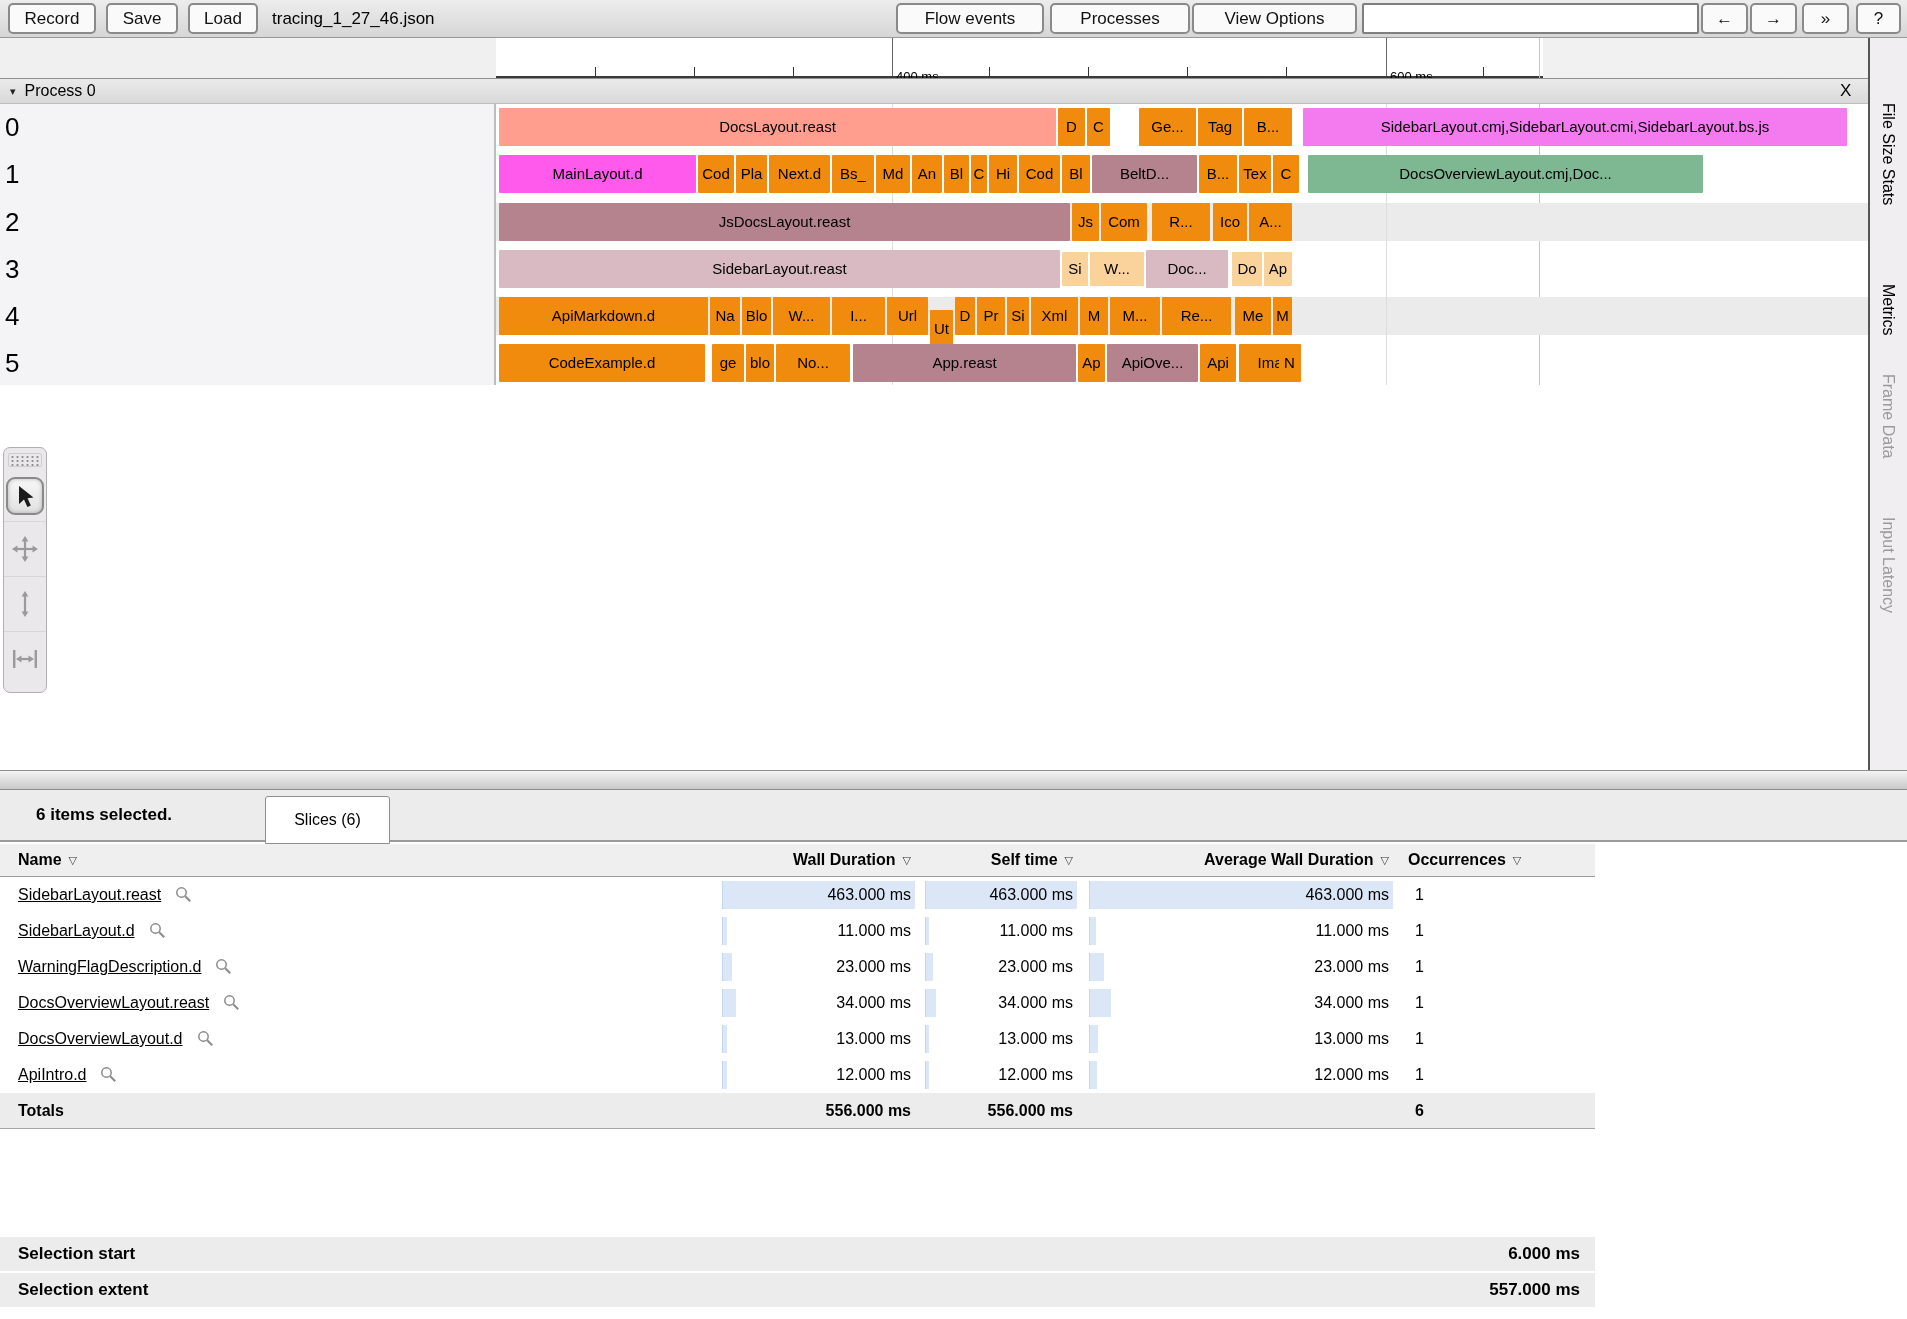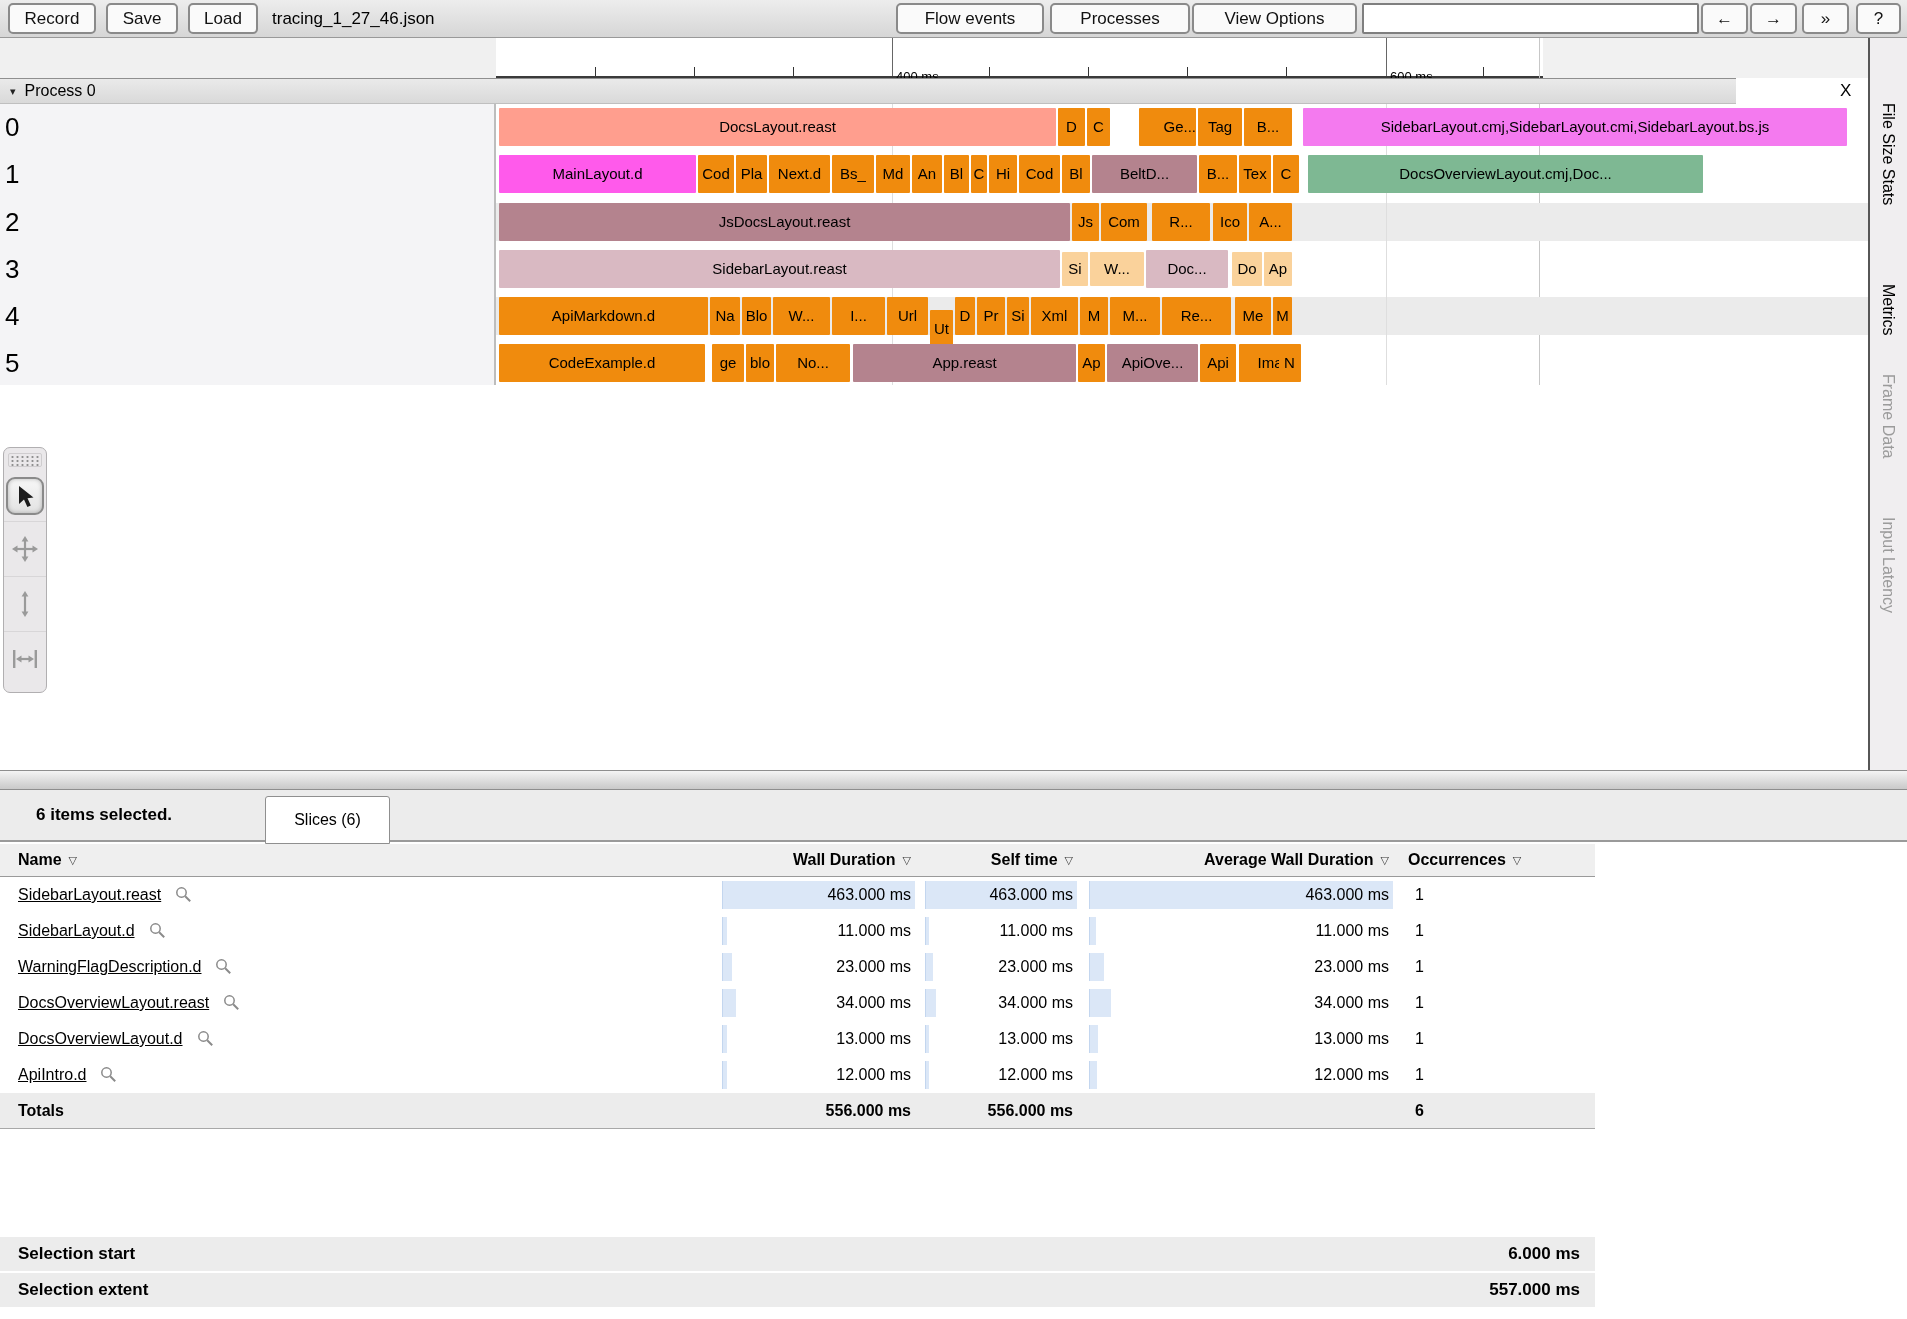--- a/index.html
+++ b/index.html
@@ -20,21 +20,21 @@
   .top-pane{position:absolute;left:0;top:38px;width:1907px;height:732px;background:#fff;}
   .ruler-left{position:absolute;left:0;top:0;width:496px;height:40px;background:#f0f0f0;}
   .ruler-right{position:absolute;left:1543px;top:0;width:325px;height:40px;background:#f1f1f1;}
   .ruler{position:absolute;left:496px;top:0;width:1047px;height:40px;background:#fff;
     border-bottom:2px solid #3a3a3a;box-sizing:border-box;}
   .tick{position:absolute;top:29px;width:1px;height:9px;background:#333;}
   .mline{position:absolute;top:0;width:1px;height:38px;background:#666;}
   .mlabel{position:absolute;top:3px;font-size:13px;color:#000;white-space:nowrap;margin-top:28px;}
   .trace-end{position:absolute;left:1539px;top:0;width:1px;height:347px;background:#c7c7c7;}
 
-  .process-header{position:absolute;left:0;top:40px;width:1736px;height:26px;
+  .process-header{position:absolute;left:0;top:40px;width:1868px;height:26px;
     background:linear-gradient(#eaeaea,#d9d9d9);border-top:1px solid #8f8f8f;
     border-bottom:1px solid #bfbfbf;box-sizing:border-box;font-size:16px;line-height:23px;padding-left:10px;}
   .caret{display:inline-block;margin-right:9px;font-size:11px;vertical-align:1px;color:#222;}
   .close-x{position:absolute;left:1840px;top:0;font-size:17px;line-height:23px;color:#000;}
 
   .track-labels{position:absolute;left:0;top:66px;width:496px;height:281px;background:#f4f4f6;
     border-right:2px solid #bdbdbd;box-sizing:border-box;}
   .row-num{position:absolute;left:5px;font-size:26px;line-height:34px;color:#000;}
 
   .track-area{position:absolute;left:0;top:66px;width:1868px;height:281px;}
@@ -153,21 +153,21 @@
         <div class="row-num" style="top: 242px;">5</div>
       </div>
     <div class="track-area">
         <div class="band" style="top: 99px;"></div>
         <div class="band" style="top: 193px;"></div>
         <div class="grid" style="left: 892px;"></div>
         <div class="grid" style="left: 1386px;"></div>
         <div class="slice" style="left: 499px; width: 557px; top: 4px; background: rgb(255, 158, 142);">DocsLayout.reast</div>
         <div class="slice" style="left: 1058px; width: 27px; top: 4px; background: rgb(240, 139, 13);">D</div>
         <div class="slice" style="left: 1087px; width: 23px; top: 4px; background: rgb(240, 139, 13);">C</div>
-        <div class="slice" style="left: 1139px; width: 57px; top: 4px; background: rgb(240, 139, 13); text-align: right;">Ge...</div>
+        <div class="slice" style="left: 1139px; width: 57px; top: 4px; background: rgb(240, 139, 13);">Ge...</div>
         <div class="slice" style="left: 1198px; width: 44px; top: 4px; background: rgb(240, 139, 13);">Tag</div>
         <div class="slice" style="left: 1244px; width: 48px; top: 4px; background: rgb(240, 139, 13);">B...</div>
         <div class="slice" style="left: 1303px; width: 544px; top: 4px; background: rgb(244, 122, 239);">SidebarLayout.cmj,SidebarLayout.cmi,SidebarLayout.bs.js</div>
         <div class="slice" style="left: 499px; width: 197px; top: 51px; background: rgb(255, 90, 235);">MainLayout.d</div>
         <div class="slice" style="left: 698px; width: 36px; top: 51px; background: rgb(240, 139, 13);">Cod</div>
         <div class="slice" style="left: 736px; width: 31px; top: 51px; background: rgb(240, 139, 13);">Pla</div>
         <div class="slice" style="left: 769px; width: 61px; top: 51px; background: rgb(240, 139, 13);">Next.d</div>
         <div class="slice" style="left: 832px; width: 42px; top: 51px; background: rgb(240, 139, 13);">Bs_</div>
         <div class="slice" style="left: 876px; width: 34px; top: 51px; background: rgb(240, 139, 13);">Md</div>
         <div class="slice" style="left: 912px; width: 30px; top: 51px; background: rgb(240, 139, 13);">An</div>

